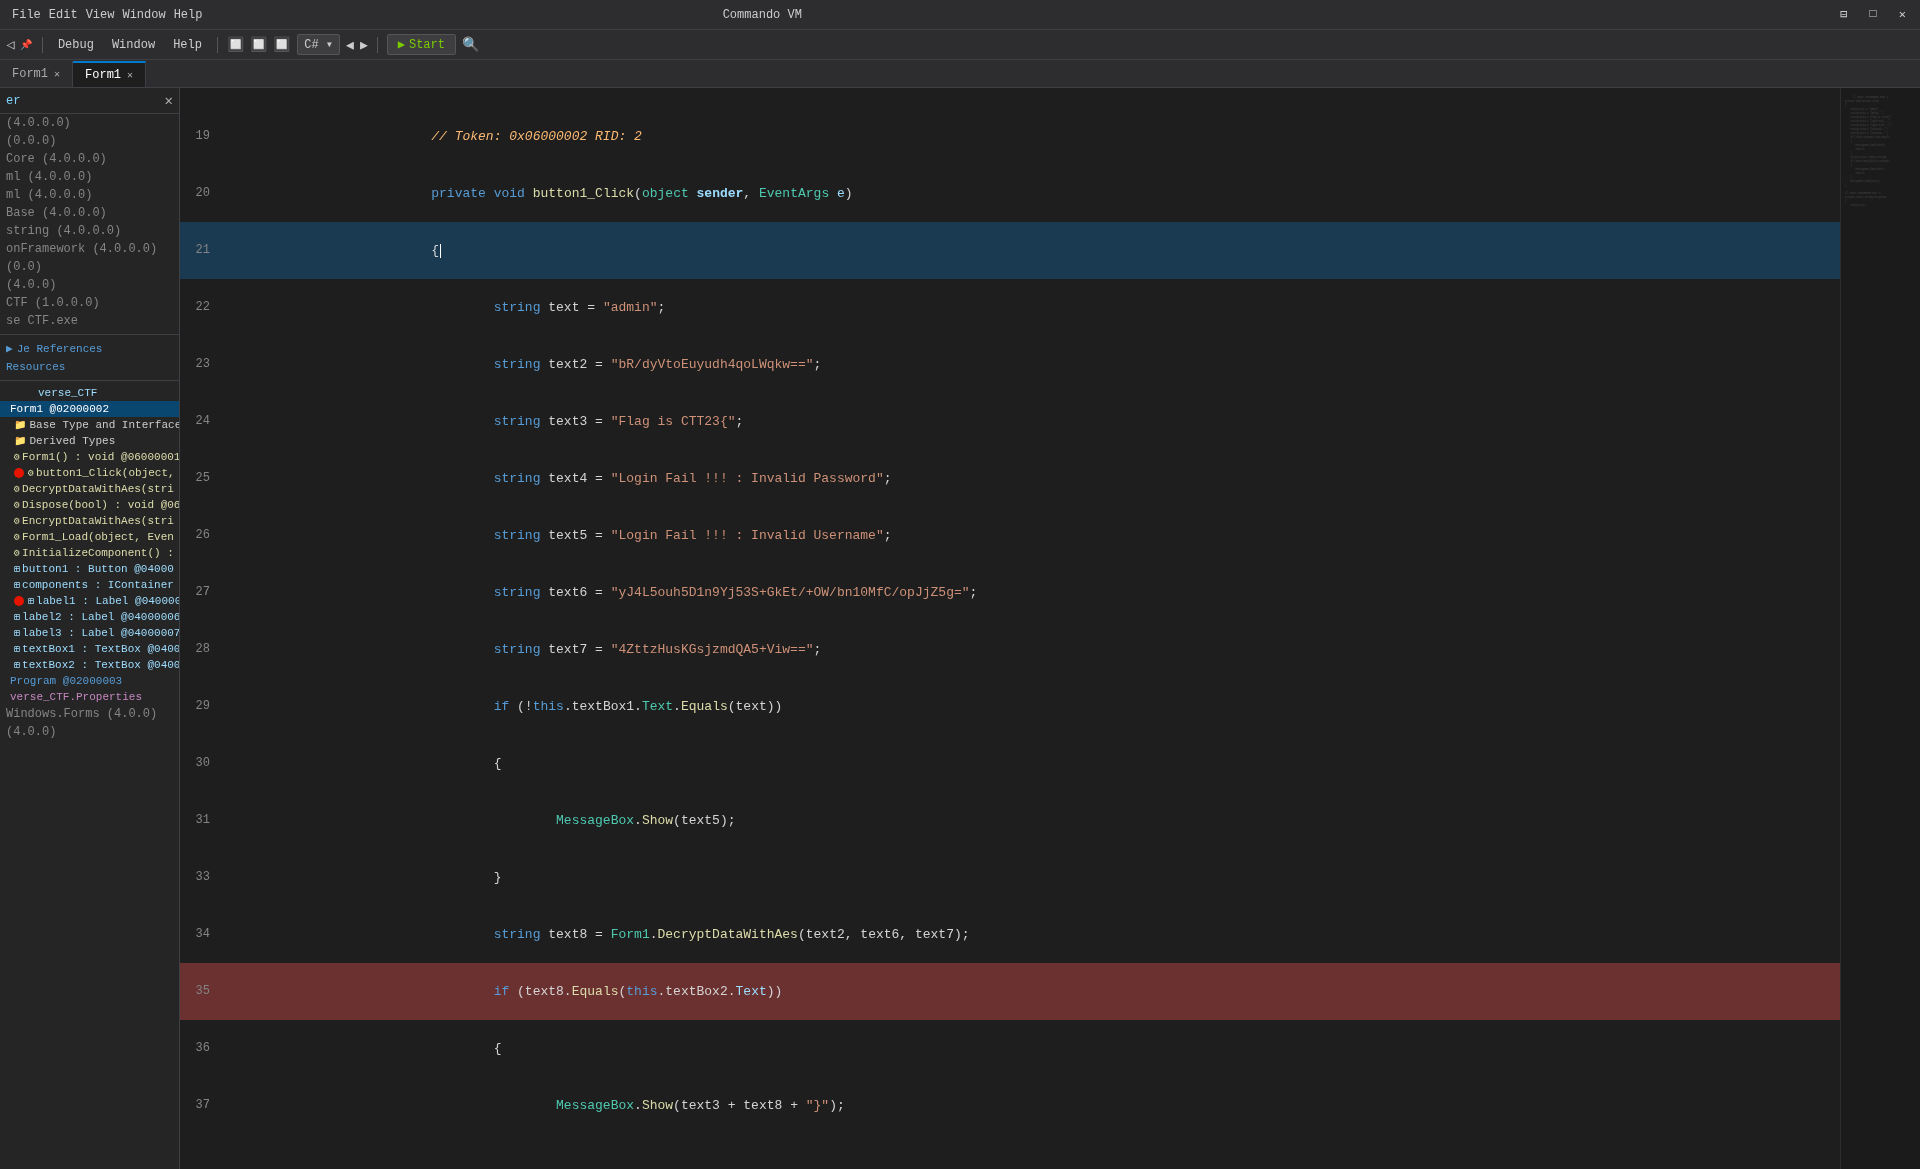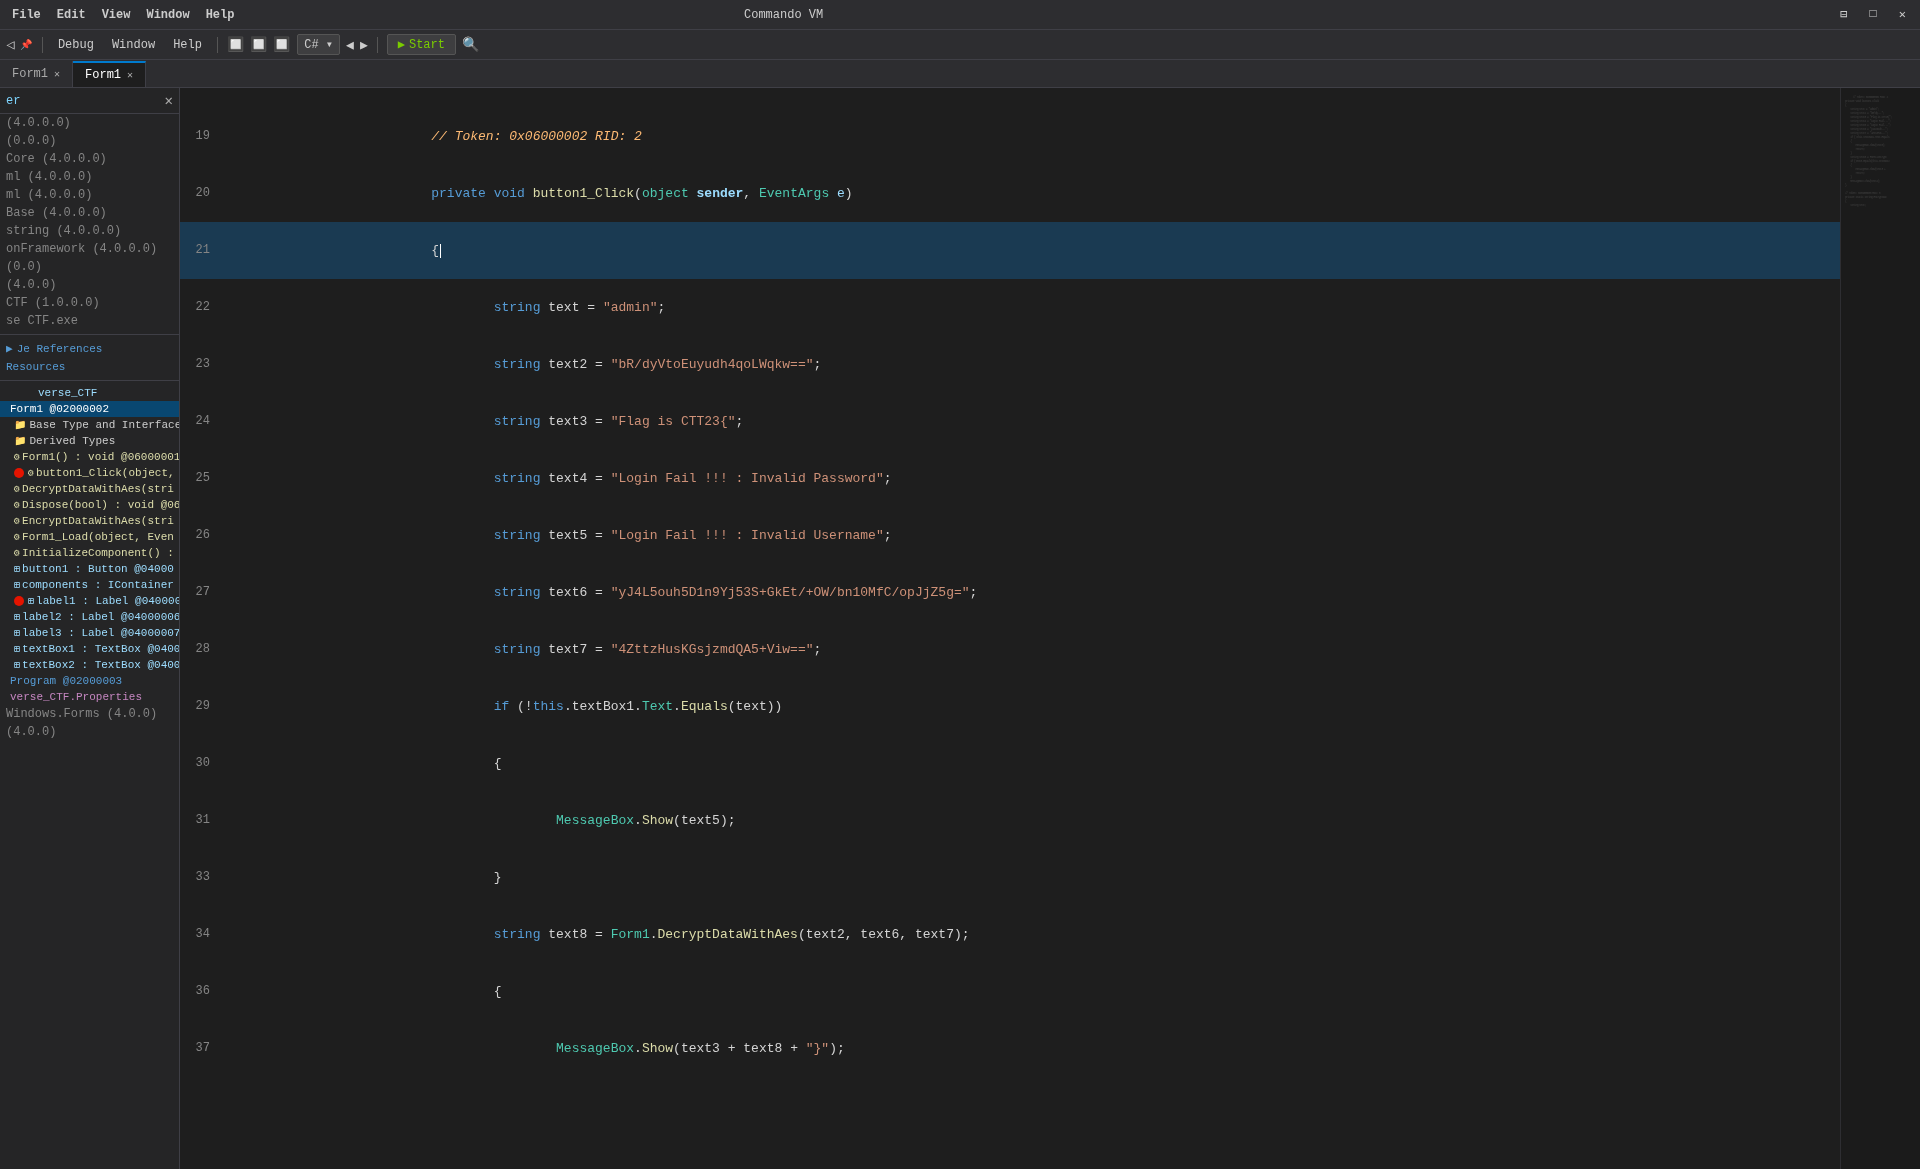--- a/index.html
+++ b/index.html
@@ -17,24 +17,23 @@
     #title-bar {
       background: #2d2d30;
       height: 30px;
       display: flex;
       align-items: center;
       padding: 0 8px;
       border-bottom: 1px solid #3f3f46;
     }
     #title-bar-menu {
       display: flex;
-      gap: 8px;
+      gap: 0;
       font-size: 12px;
       color: #ccc;
-      font-weight: bold;
     }
     #title-bar-menu span { cursor: pointer; padding: 2px 4px; }
     #window-title {
       margin-left: auto;
       margin-right: auto;
       font-size: 12px;
       color: #ccc;
       text-align: center;
     }
     #title-icons {
@@ -539,20 +538,27 @@
       </div>
 
       <div class="code-line">
         <div class="line-number">34</div>
         <div class="line-bp-zone"></div>
         <div class="line-code">
           <span class="plain">			</span><span class="kw">string</span><span class="plain"> text8 = </span><span class="type">Form1</span><span class="plain">.</span><span class="method">DecryptDataWithAes</span><span class="plain">(text2, text6, text7);</span>
         </div>
       </div>
 
+      <div class="code-line highlighted">
+        <div class="line-number">35</div>
+        <div class="line-bp-zone"></div>
+        <div class="line-code">
+          <span class="plain">			</span><span class="kw">if</span><span class="plain"> (text8.</span><span class="method">Equals</span><span class="plain">(</span><span class="kw">this</span><span class="plain">.textBox2.</span><span class="prop">Text</span><span class="plain">))</span>
+        </div>
+      </div>
 
       <div class="code-line">
         <div class="line-number">36</div>
         <div class="line-bp-zone"></div>
         <div class="line-code">
           <span class="plain">			{</span>
         </div>
       </div>
 
       <div class="code-line">

